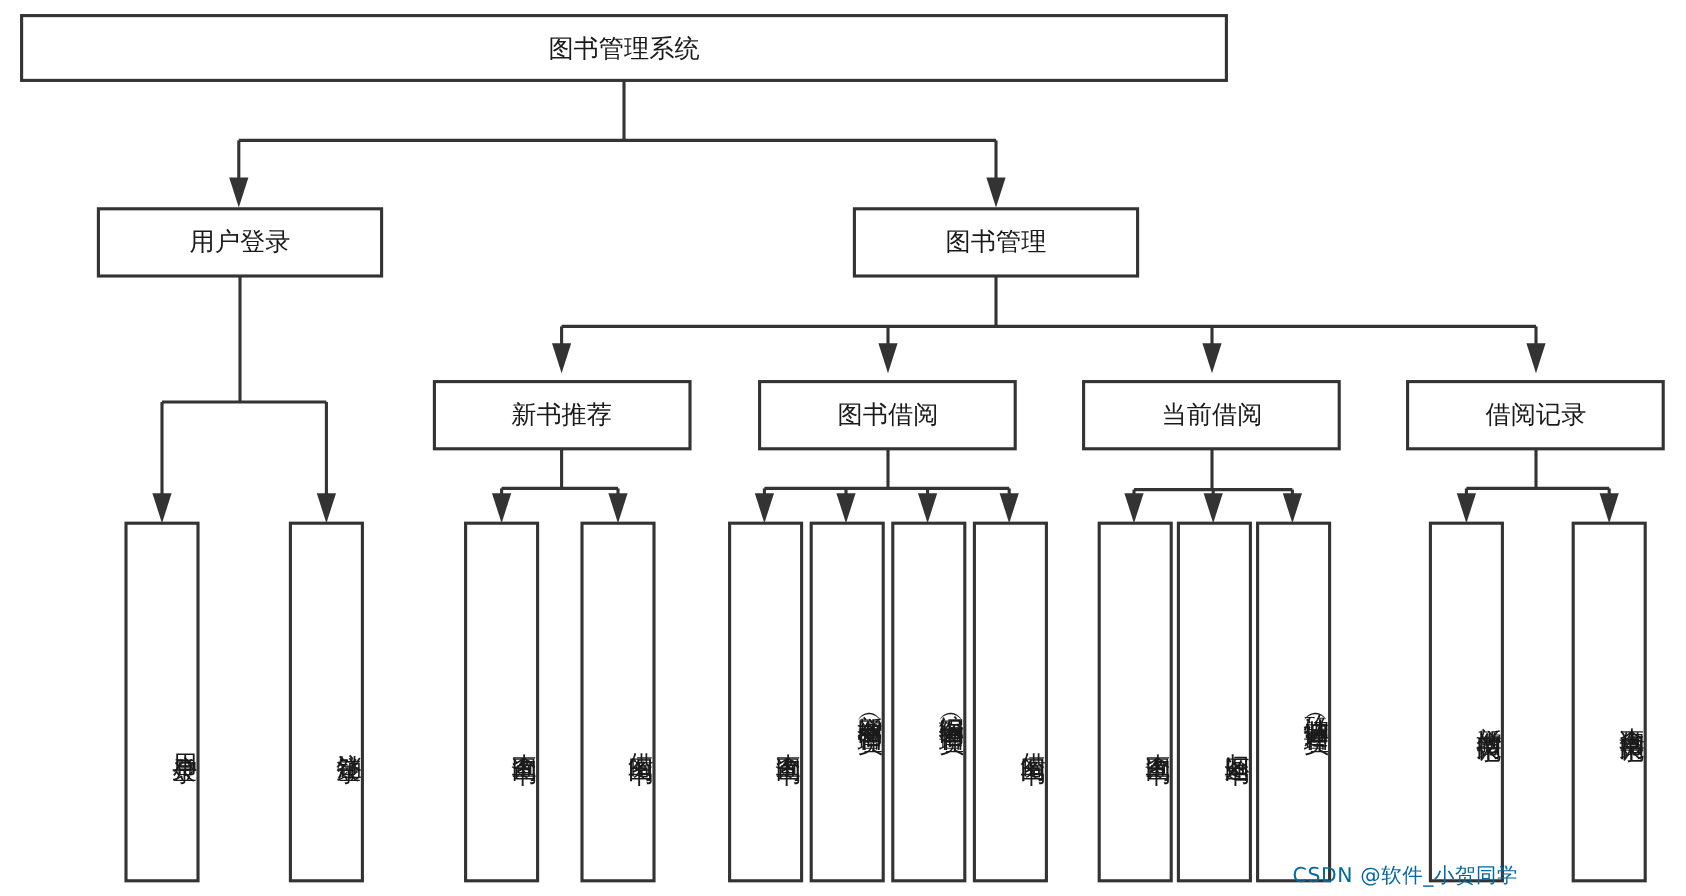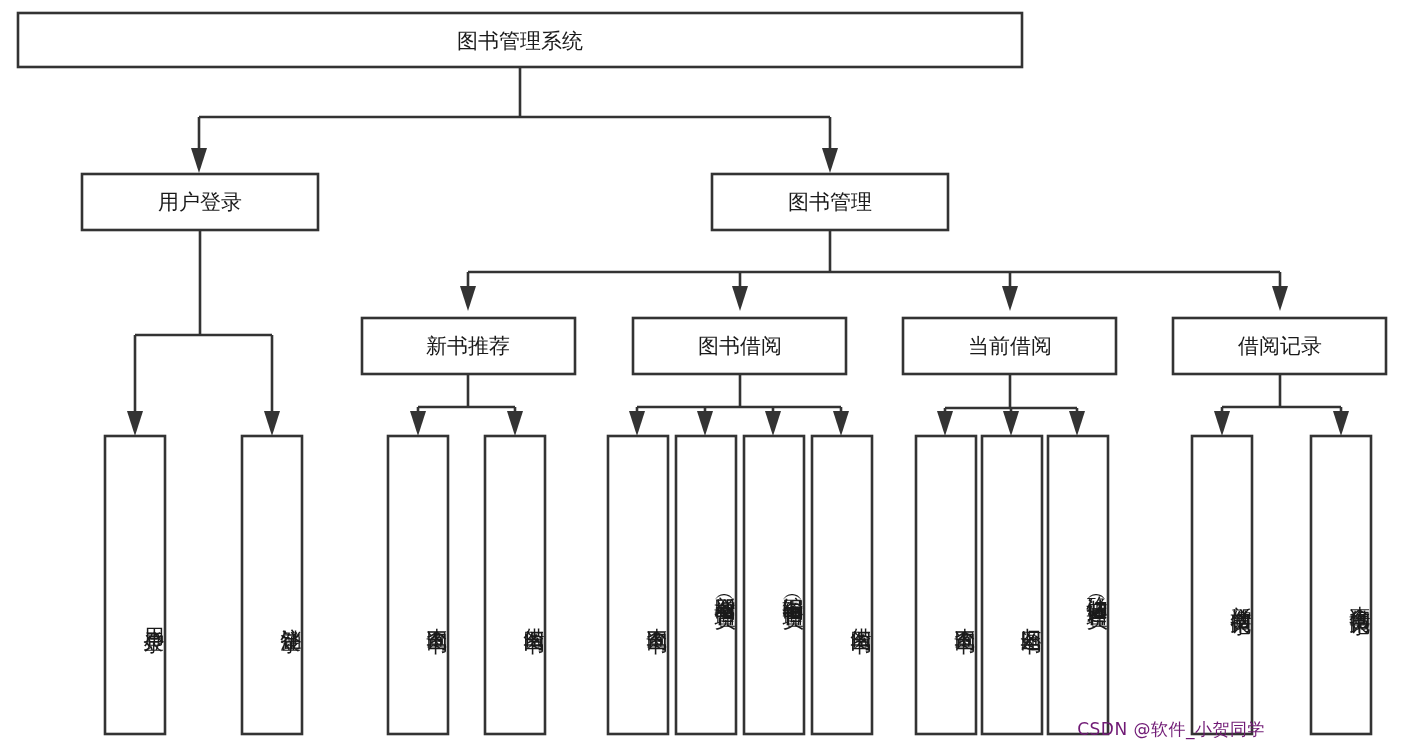--- a/index.html
+++ b/index.html
@@ -61,21 +61,21 @@
     white-space: nowrap;
     text-align: center;
     pointer-events: none;
   }
   .watermark {
     position: absolute;
     right: 10px;
     bottom: 6px;
     font-family: "DejaVu Sans", "Liberation Sans", sans-serif;
     font-size: 17px;
-    color: #701a75;
+    color: #0369a1;
     letter-spacing: 0.5px;
     white-space: nowrap;
   }
 </style>
 </head>
 <body>
 
 <div id="diagram-root">
 
   <svg id="flow-svg" viewBox="0 0 1405 747" xmlns="http://www.w3.org/2000/svg">

